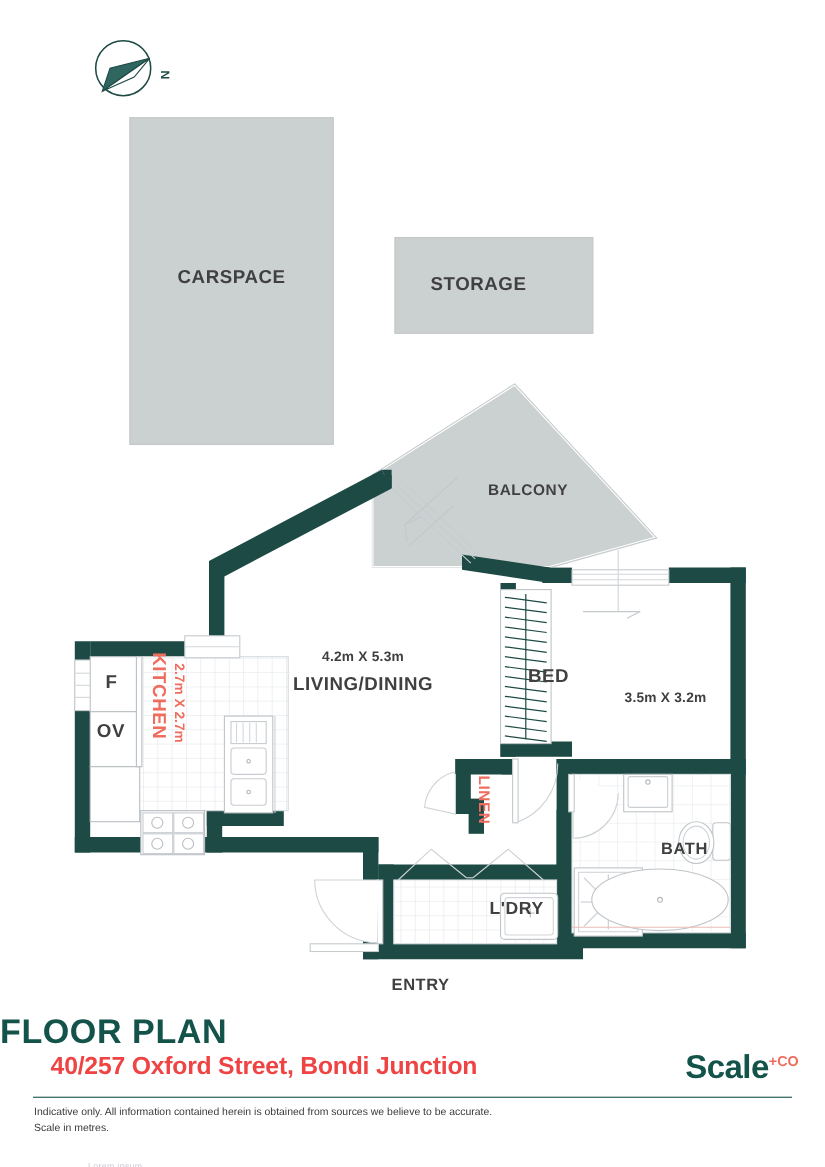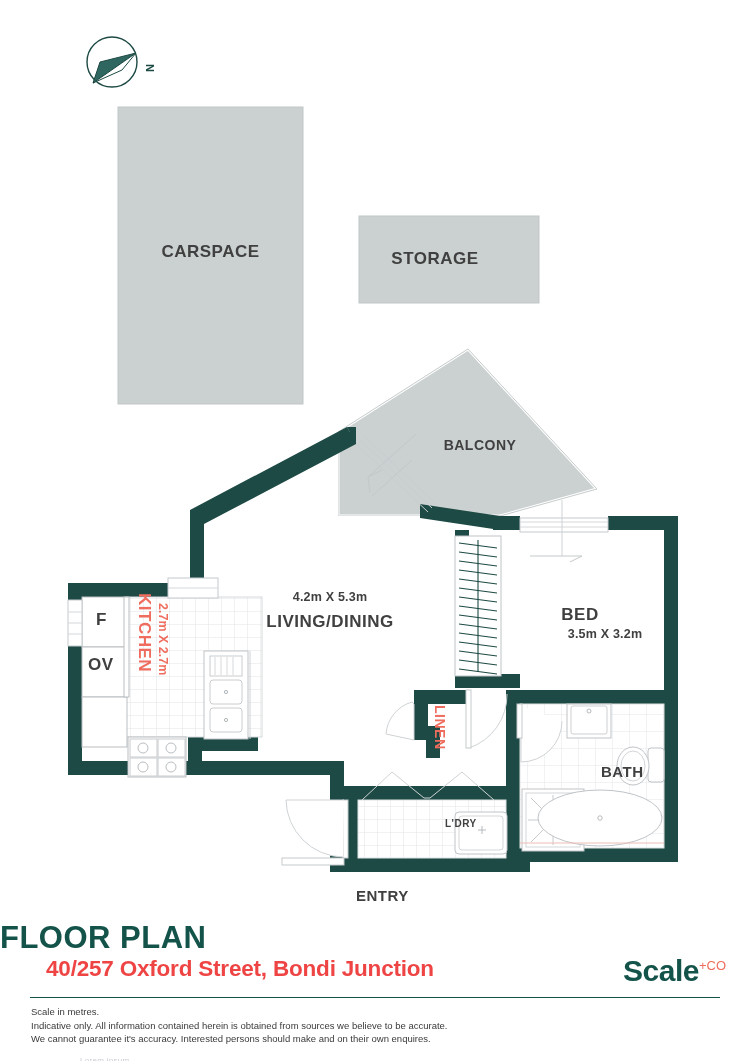--- a/index.html
+++ b/index.html
@@ -14,43 +14,43 @@
   .lbl{position:absolute;color:#404040;font-weight:bold;letter-spacing:.5px;white-space:nowrap;}
   .room-name{font-size:17px;}
   .room-dim{font-size:12.5px;font-weight:bold;letter-spacing:.2px;}
 
   #carspace-label{left:0;top:242px;width:421px;text-align:center;font-size:17px;}
   #storage-label {left:359px;top:249px;width:152px;text-align:center;font-size:17px;}
   #balcony-label {left:380px;top:437px;width:200px;text-align:center;font-size:14px;}
 
   #livingdining-name{left:180px;top:600px;width:300px;text-align:center;margin-top:12px;}
   #livingdining-dim {left:180px;top:590px;width:300px;text-align:center;}
-  #bed-name{left:480px;top:605px;width:200px;text-align:center;}
+  #bed-name{left:480px;top:605px;width:200px;text-align:left;}
   #bed-dim {left:480px;top:627px;width:200px;text-align:center;margin-left:25px;}
 
   #kitchen-name{position:absolute;left:134px;top:593px;color:#ef6d5e;font-weight:bold;font-size:17px;
      writing-mode:vertical-rl;text-orientation:mixed;letter-spacing:.5px;}
   #kitchen-dim{position:absolute;left:156px;top:603px;color:#ef6d5e;font-weight:bold;font-size:12.5px;
      writing-mode:vertical-rl;text-orientation:mixed;}
   #linen-label{position:absolute;left:432px;top:705px;color:#ef6d5e;font-weight:bold;font-size:14px;
      writing-mode:vertical-rl;text-orientation:mixed;letter-spacing:.5px;}
 
   #f-label {left:96px;top:610px;font-size:17px;}
   #ov-label{left:88px;top:655px;font-size:17px;}
   #bath-label{left:565px;top:763px;font-size:15px;margin-left:36px;}
-  #ldry-label{left:445px;top:818px;font-size:10px;}
+  #ldry-label{left:445px;top:818px;font-size:16px;}
   #entry-label{left:356px;top:887px;font-size:15px;}
 
   
   #footer{position:absolute;left:0;top:915px;width:750px;height:146px;}
   #floorplan-title{position:absolute;left:0;top:5px;width:750px;text-align:left;
      color:#14534a;font-size:31px;font-weight:bold;letter-spacing:.5px;}
   #address{position:absolute;left:46px;top:41px;color:#ef4444;font-size:22.5px;font-weight:bold;letter-spacing:-.2px;}
   #brand{position:absolute;right:24px;top:39px;color:#14534a;font-size:30px;font-weight:bold;letter-spacing:-.5px;}
-  #brand sup{color:#ef6d5e;font-size:13px;font-weight:normal;letter-spacing:0;vertical-align:super;text-align:right;}
+  #brand sup{color:#ef6d5e;font-size:13px;font-weight:bold;letter-spacing:0;vertical-align:super;text-align:right;}
   #rule{position:absolute;left:30px;top:82px;width:690px;height:1px;background:#14534a;}
   #disclaimer{position:absolute;left:31px;top:90px;color:#3a3a3a;font-size:9.5px;line-height:13.5px;}
   #disclaimer div{white-space:nowrap;}
   #watermark{position:absolute;left:80px;top:141px;color:#c9ccd4;font-size:8px;letter-spacing:.3px;}
 </style>
 </head>
 <body>
 
 <svg id="plan-svg" viewBox="0 0 750 1061">
   <defs>
@@ -321,18 +321,17 @@
 <div class="lbl" id="bath-label">BATH</div>
 <div class="lbl" id="ldry-label">L'DRY</div>
 <div class="lbl" id="entry-label">ENTRY</div>
 
 <div id="footer">
   <div id="floorplan-title">FLOOR PLAN</div>
   <div id="address">40/257 Oxford Street, Bondi Junction</div>
   <div id="brand"><span>Scale</span><sup>+CO</sup></div>
   <div id="rule"></div>
   <div id="disclaimer">
+    <div>Indicative only. All information contained herein is obtained from sources we believe to be accurate.</div>
     <div>Scale in metres.</div>
-    <div>Indicative only. All information contained herein is obtained from sources we believe to be accurate.</div>
-    <div>We cannot guarantee it's accuracy. Interested persons should make and on their own enquires.</div>
   </div>
   <div id="watermark">Lorem ipsum</div>
 </div>
 
 </body></html>

